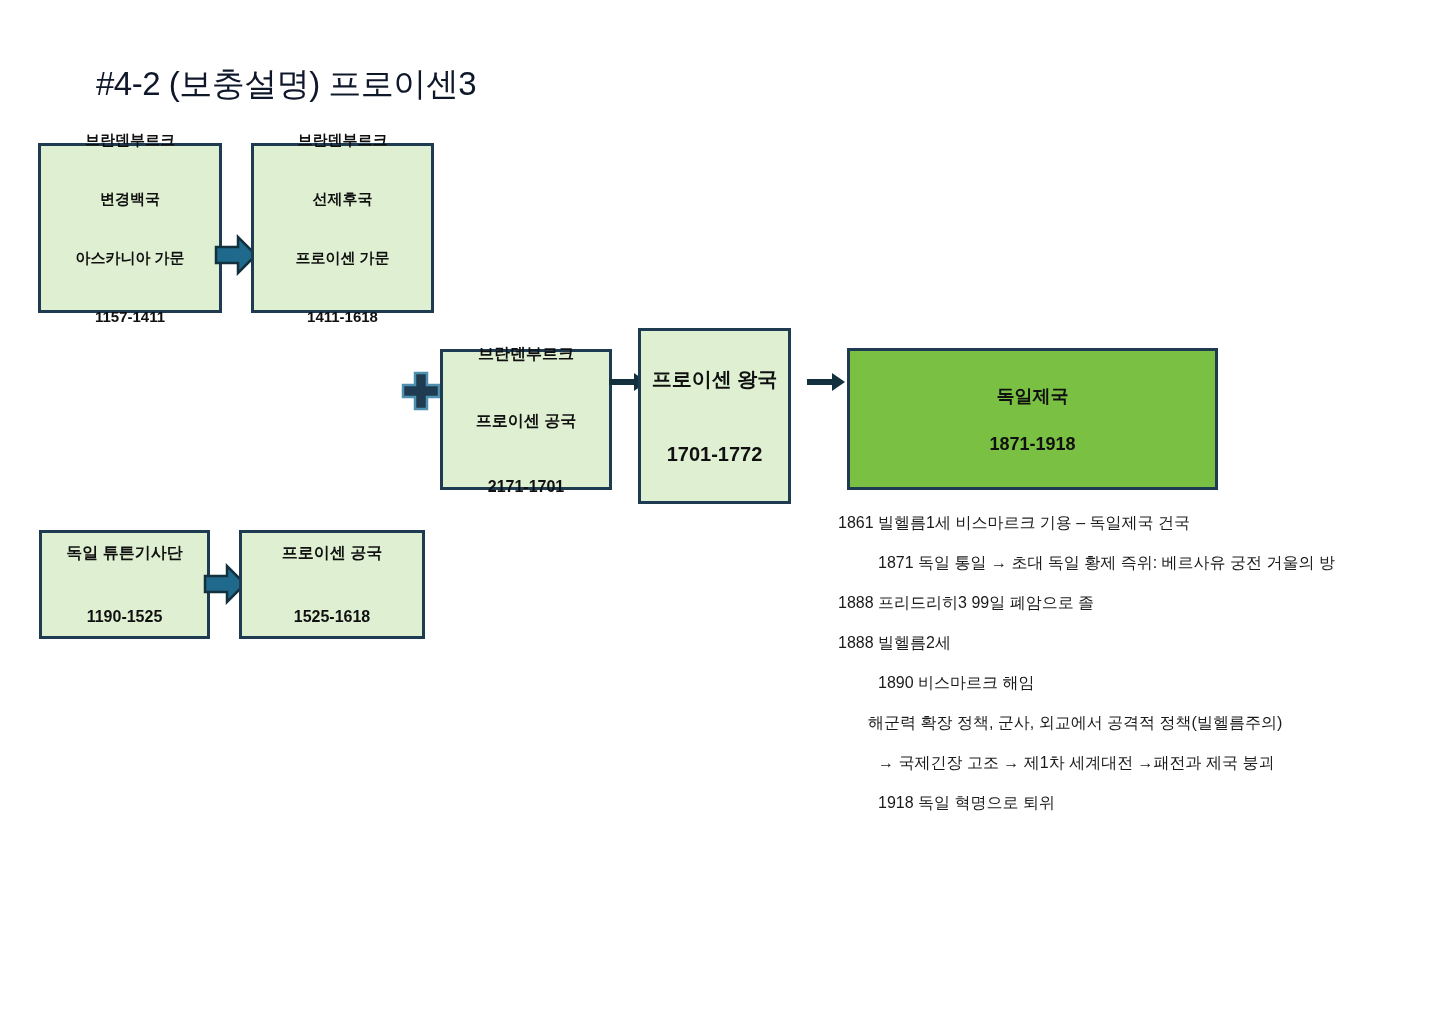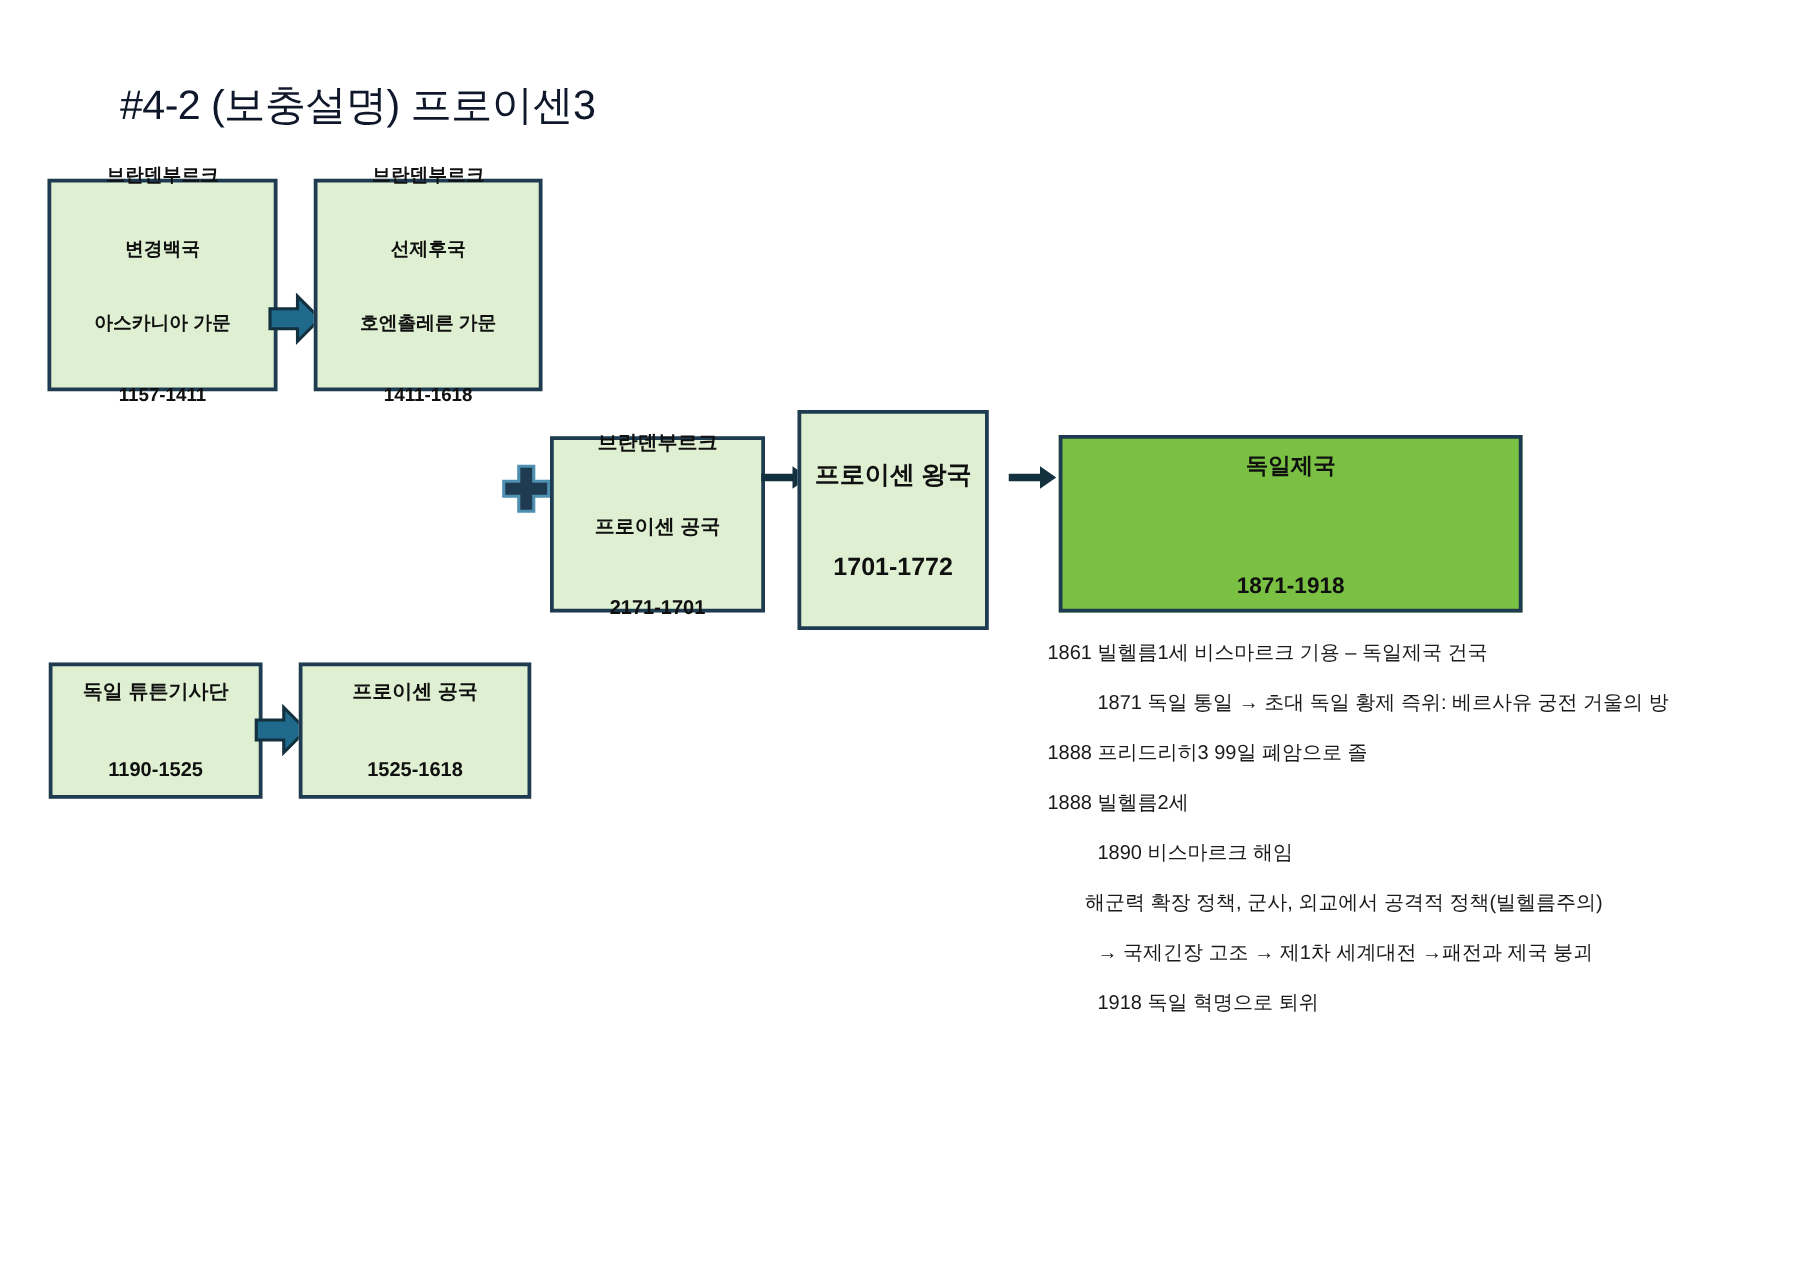--- a/index.html
+++ b/index.html
@@ -62,21 +62,21 @@
   #box-kingdom-prussia     { left: 638px; top: 328px; width: 153px; height: 176px; font-size: 20px; }
   #box-brandenburg-prussia .line { margin: 10px 0; }
   #box-kingdom-prussia .line     { margin: 12px 0; }
 
   
   #box-german-empire {
     left: 847px; top: 348px; width: 371px; height: 142px;
     background: #7ac143;
     font-size: 18px;
   }
-  #box-german-empire .line { margin: 24px 0; }
+  #box-german-empire .line { margin: 0 0; }
 
   
   #box-teutonic-order  { left: 39px;  top: 530px; width: 171px; height: 109px; font-size: 16px; }
   #box-duchy-prussia   { left: 239px; top: 530px; width: 186px; height: 109px; font-size: 16px; }
   #box-teutonic-order .line,
   #box-duchy-prussia .line { margin: 9px 0; }
 
   
   .block-arrow {
     position: absolute;
@@ -137,21 +137,21 @@
 
   <div class="block-arrow" id="arrow-mark-to-elect">
     <svg width="44" height="42" viewBox="0 0 44 42">
       <polygon points="2,13 24,13 24,3 42,21 24,39 24,29 2,29" fill="#1f6a8c" stroke="#13303f" stroke-width="2.5" stroke-linejoin="miter"></polygon>
     </svg>
   </div>
 
   <div class="flow-box" id="box-brandenburg-elect">
     <span class="line">브란덴부르크</span>
     <span class="line">선제후국</span>
-    <span class="line">호엔촐레른 가문</span>
+    <span class="line">프로이센 가문</span>
     <span class="line">1411-1618</span>
   </div>
 
   <div id="plus-combine">
     <svg width="42" height="42" viewBox="0 0 42 42">
       <polygon points="15,3 27,3 27,15 39,15 39,27 27,27 27,39 15,39 15,27 3,27 3,15 15,15" fill="#1f3b52" stroke="#4f8fb0" stroke-width="2.5" stroke-linejoin="miter"></polygon>
     </svg>
   </div>
 
   <div class="flow-box" id="box-brandenburg-prussia">

